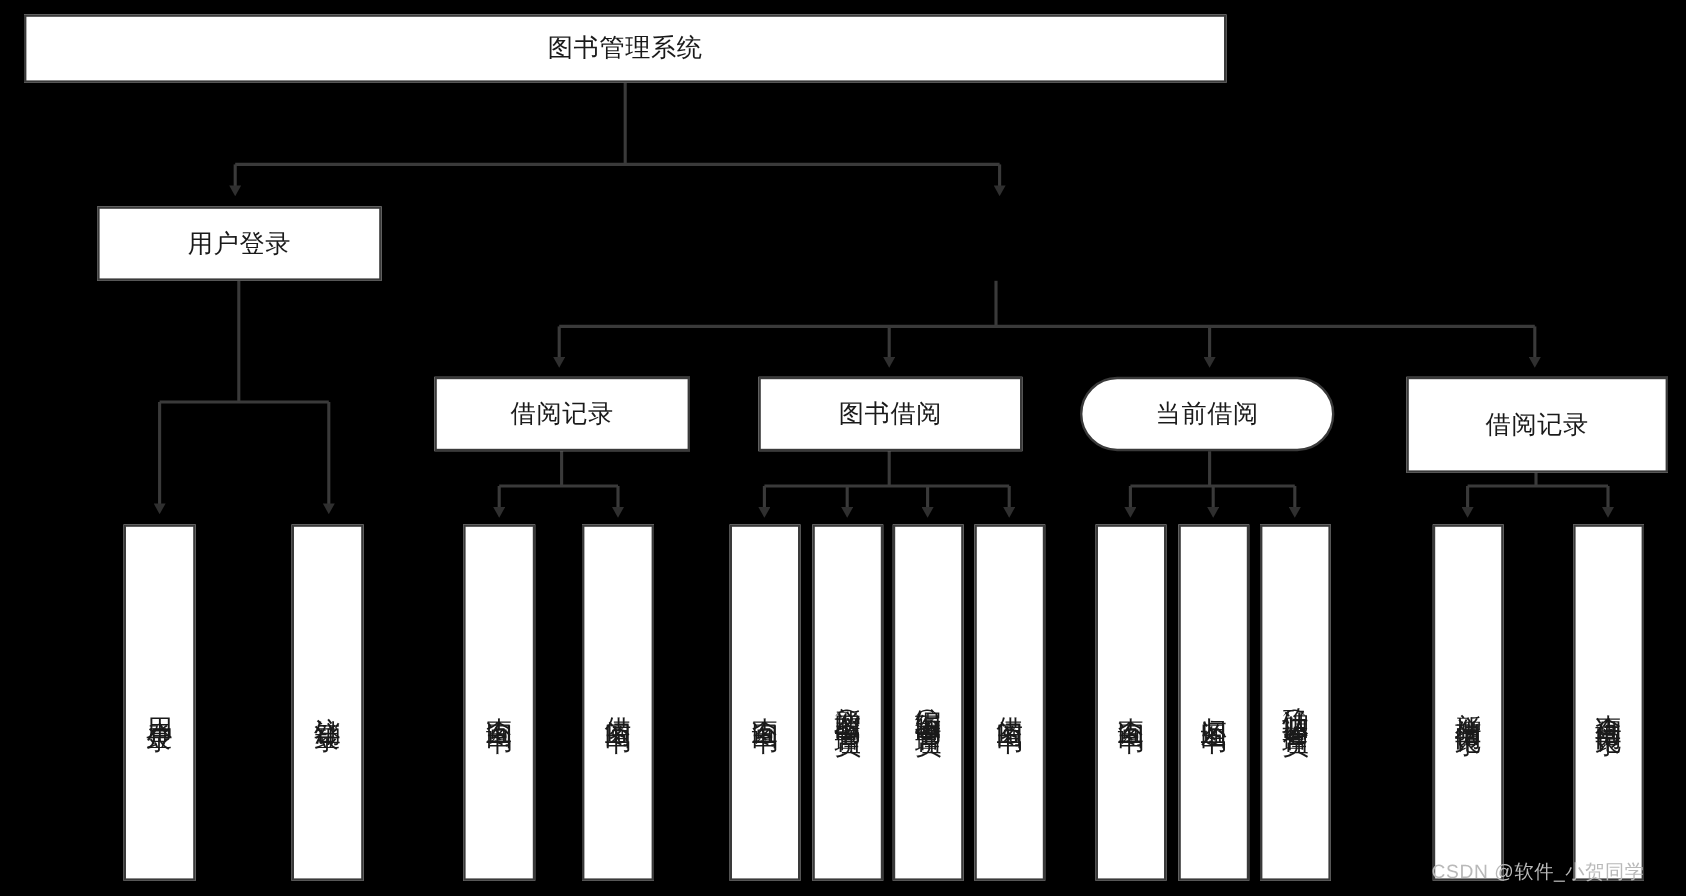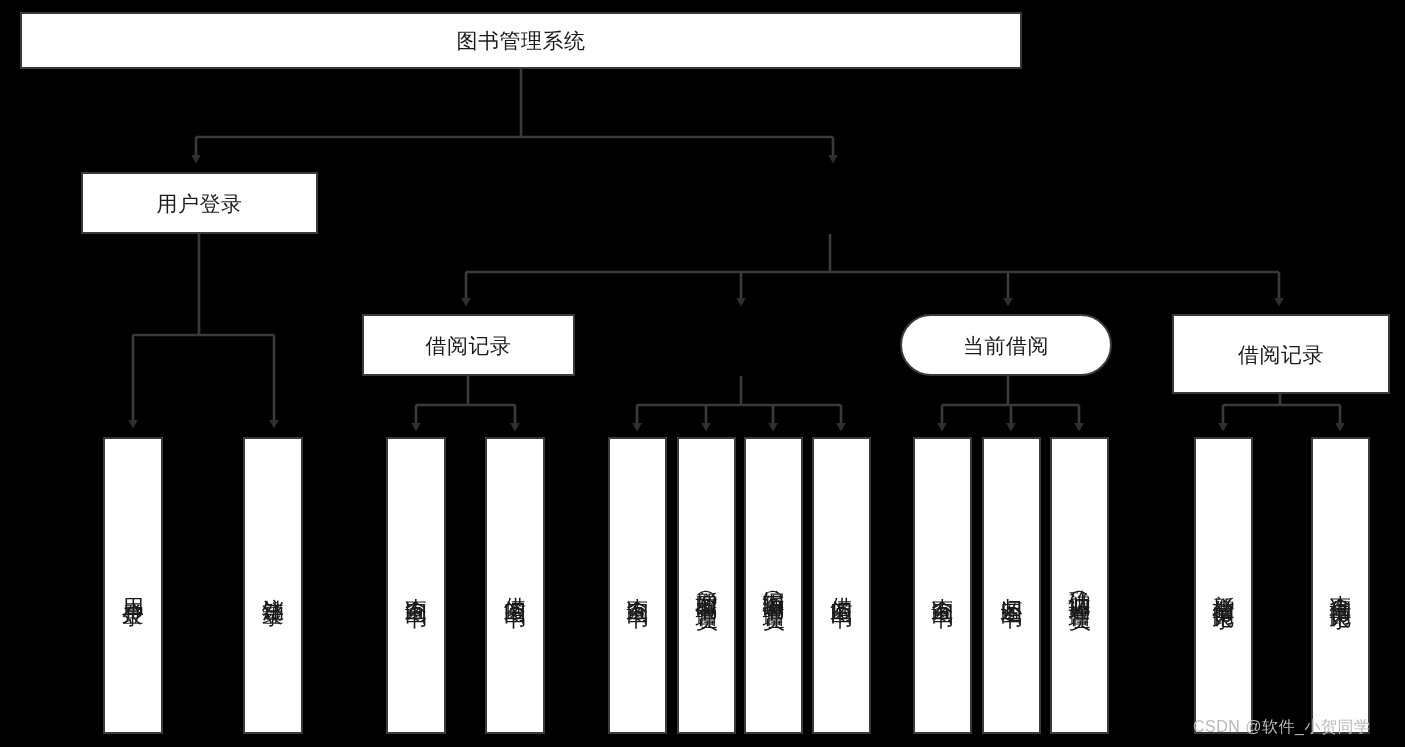--- a/index.html
+++ b/index.html
@@ -124,20 +124,23 @@
     <span class="label">图书管理系统</span>
   </div>
 
   <div class="node horiz" style="left:81px; top:172px; width:237px; height:62px;">
     <span class="label">用户登录</span>
   </div>
 
   <div class="node horiz" style="left:362px; top:314px; width:213px; height:62px;">
     <span class="label">借阅记录</span>
   </div>
+  <div class="node horiz" style="left:632px; top:314px; width:220px; height:62px;">
+    <span class="label">图书借阅</span>
+  </div>
   <div class="node horiz" style="left:900px; top:314px; width:212px; height:62px;border-radius:31px;">
     <span class="label">当前借阅</span>
   </div>
   <div class="node horiz" style="left:1172px; top:314px; width:218px; height:80px;">
     <span class="label">借阅记录</span>
   </div>
 
   <div class="node vert" style="left:103px; top:437px; width:60px; height:297px;">
     <span class="label">用户登录</span>
   </div>

